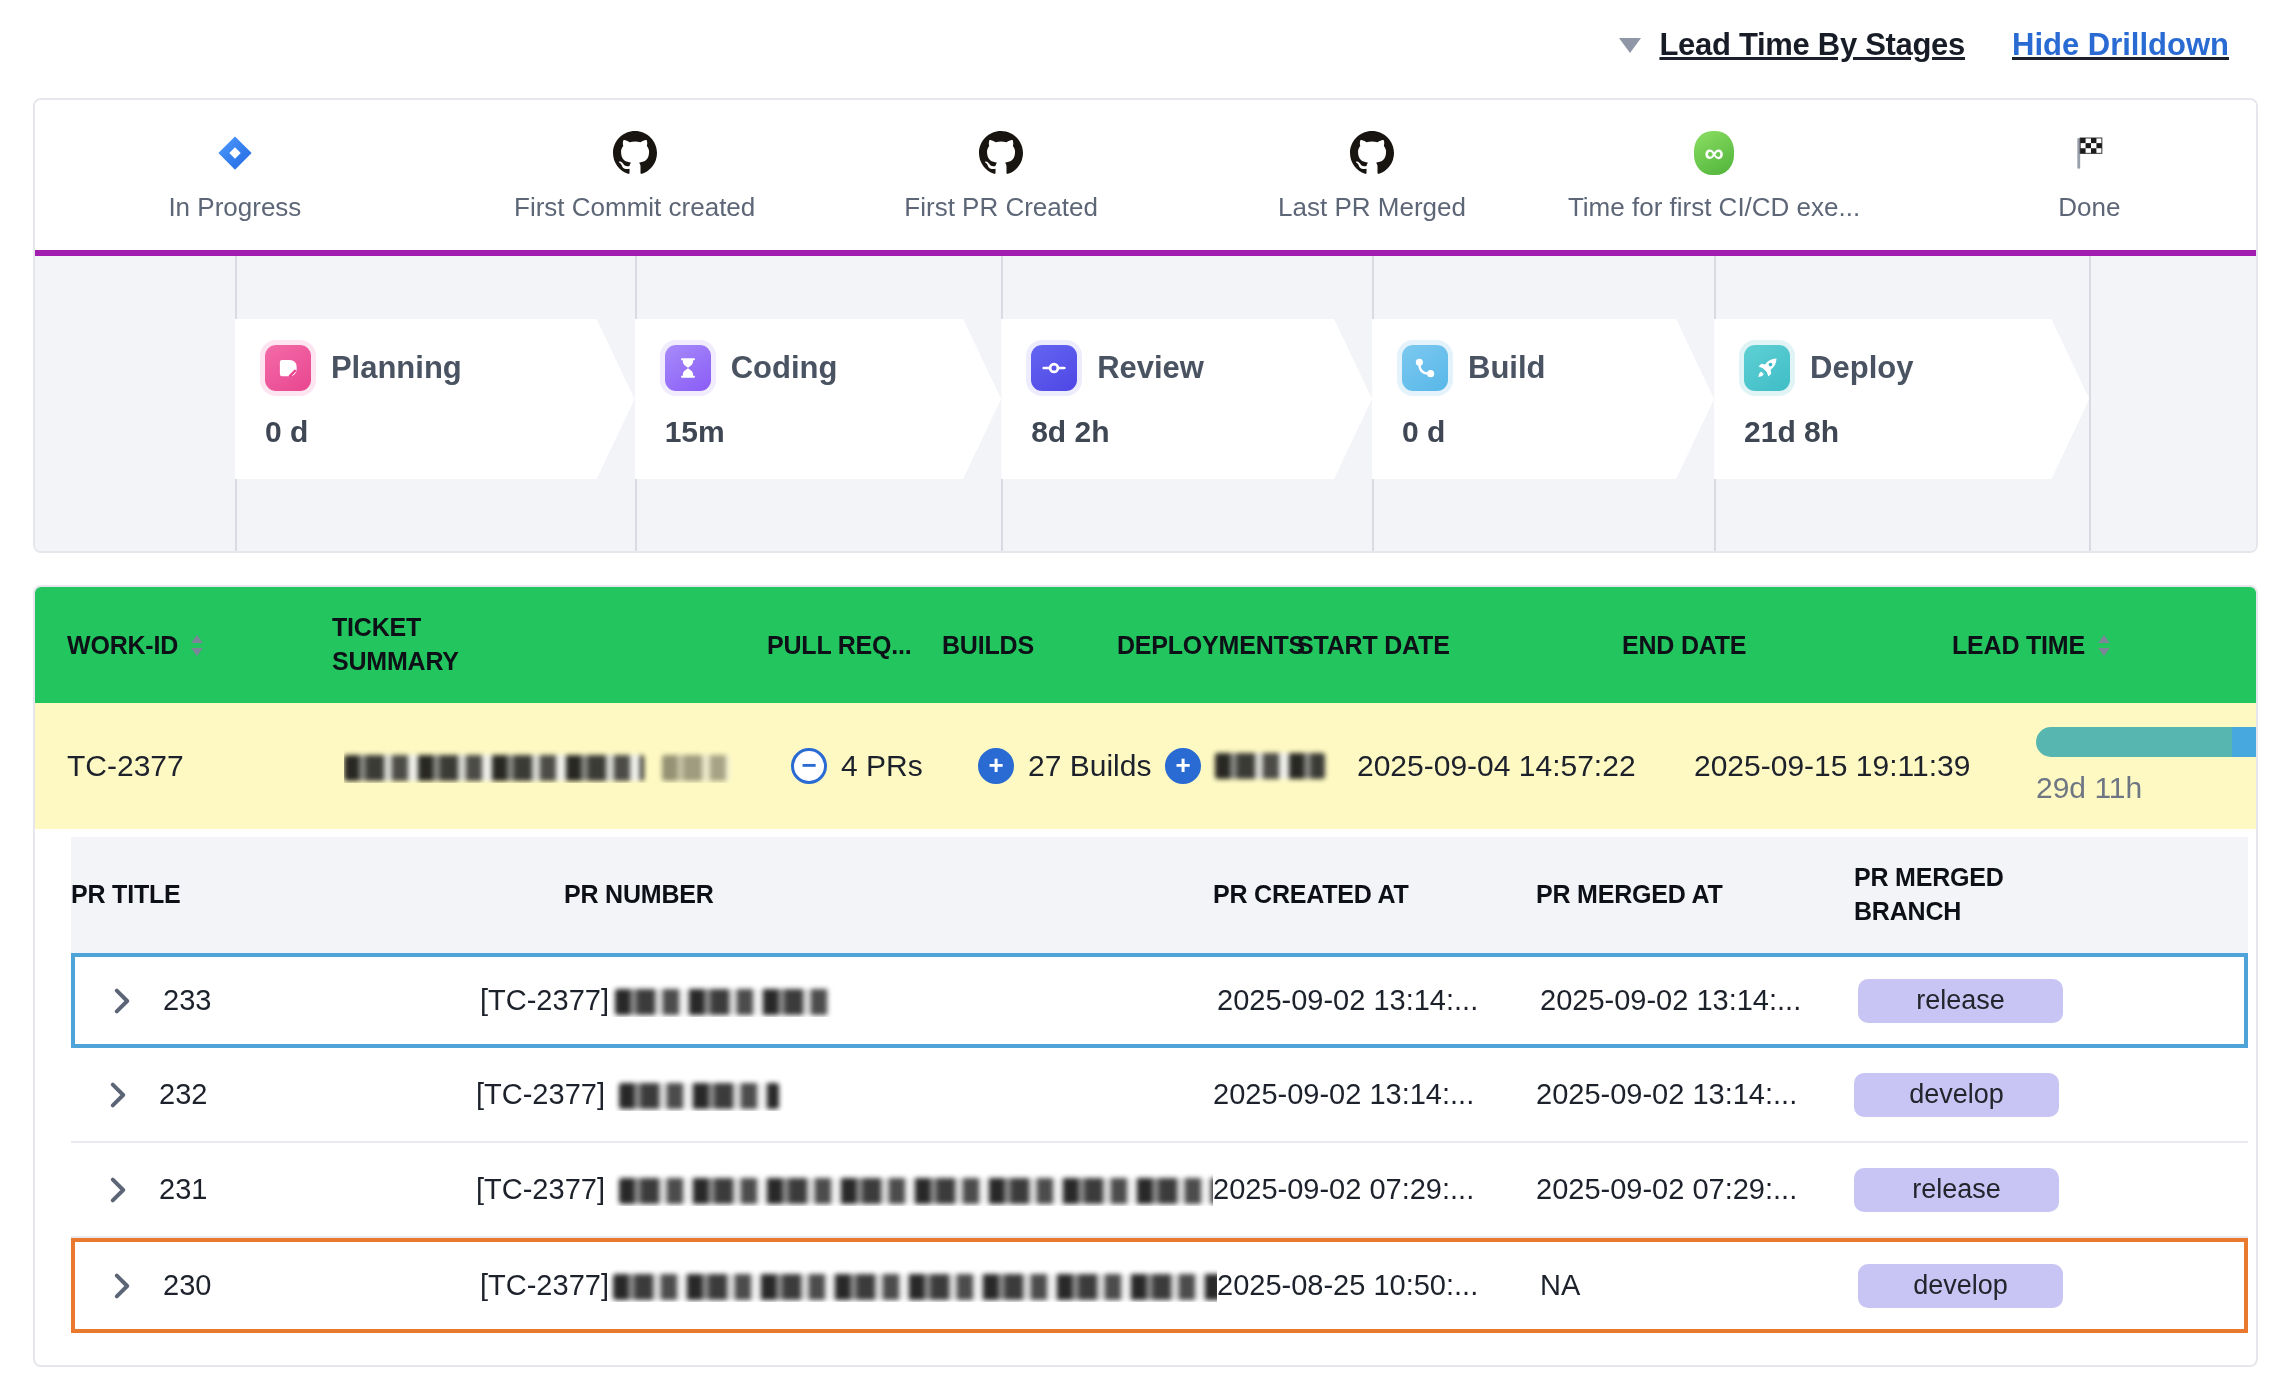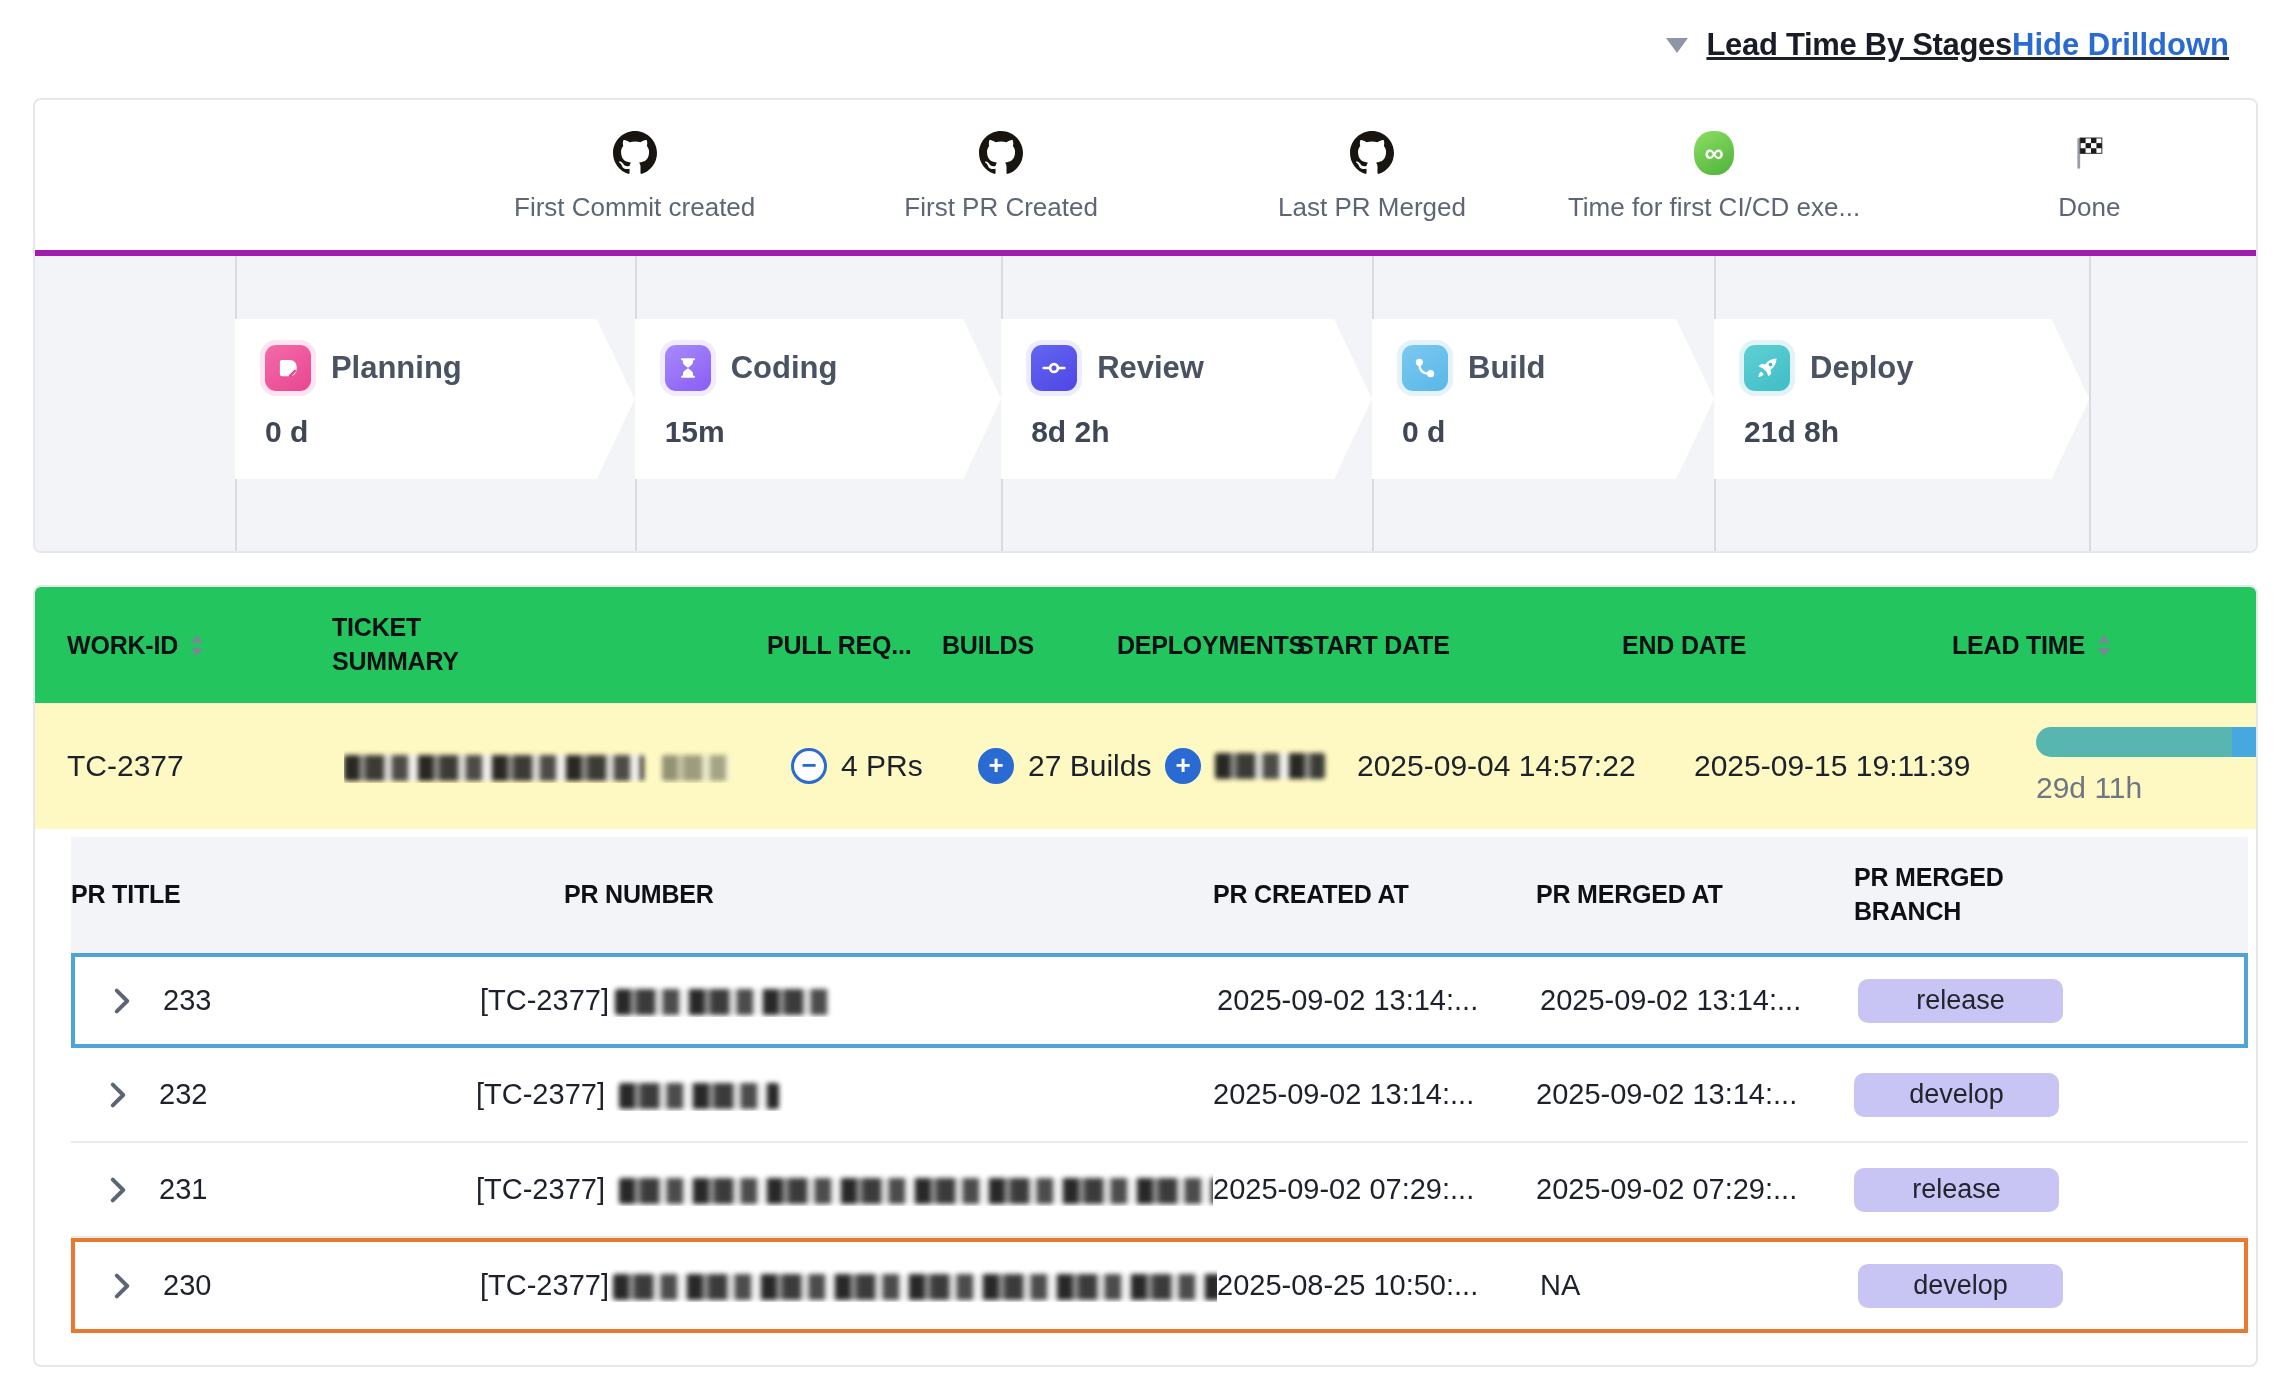--- a/index.html
+++ b/index.html
@@ -6,21 +6,21 @@
   .screen{position:relative;width:2291px;height:1376px;background:#fff;overflow:hidden;
           font-family:"Liberation Sans","DejaVu Sans",sans-serif;color:#1c212b;}
 
   
   .page-header{display:flex;justify-content:flex-end;align-items:center;
                padding:18px 62px 0 36px;height:54px;text-decoration:underline;}
   .title-group{display:flex;align-items:center;gap:18px;}
   .collapse-tri{width:0;height:0;border-left:11px solid transparent;border-right:11px solid transparent;
                 border-top:15px solid #8f96a6;cursor:pointer;}
   .page-title{font-size:31px;font-weight:700;color:#171c26;letter-spacing:-.3px;}
-  .hide-link{font-size:31px;font-weight:700;color:#2a6bd3;cursor:pointer;text-decoration:none;}
+  .hide-link{font-size:31px;font-weight:700;color:#2a6bd3;cursor:pointer;text-decoration:none;margin-left:47px;}
 
   
   .stages-panel{margin:26px 33px 0;height:455px;border:2px solid #e6e7ec;border-radius:8px;
                 overflow:hidden;box-sizing:border-box;}
   .milestones{position:relative;height:150px;background:#fff;}
   .milestone{position:absolute;top:22px;transform:translateX(-50%);display:flex;flex-direction:column;
              align-items:center;width:420px;}
   .milestone .icon-slot{height:62px;display:flex;align-items:center;justify-content:center;}
   .milestone .ms-label{margin-top:8px;font-size:26px;font-weight:500;color:#5d6677;white-space:nowrap;}
   .cicd-badge{width:40px;height:44px;background:linear-gradient(150deg,#8cdf63,#4fb23a);
@@ -96,20 +96,34 @@
     <div class="title-group">
       <span class="collapse-tri"></span>
       <span class="page-title">Lead Time By Stages</span>
     </div>
     <a class="hide-link">Hide Drilldown</a>
   </div>
 
   <section class="stages-panel">
     <div class="milestones">
 
+      <div class="milestone" style="left:9.0%">
+        <span class="icon-slot">
+          <svg width="38" height="38" viewBox="0 0 32 32">
+            <defs>
+                <linearGradient id="jg" x1="0" y1="0" x2="1" y2="1">
+              <stop offset="0" stop-color="#4f9cff"></stop>
+                  <stop offset="1" stop-color="#2066e0"></stop>
+                </linearGradient>
+              </defs>
+            <path fill="url(#jg)" fill-rule="evenodd" d="M16 2 2 16l14 14 14-14L16 2zm0 9.2 4.8 4.8-4.8 4.8-4.8-4.8 4.8-4.8z"></path>
+          </svg>
+        </span>
+        <span class="ms-label">In Progress</span>
+      </div>
 
       <div class="milestone" style="left:27.0%">
         <span class="icon-slot">
           <svg width="44" height="44" viewBox="0 0 16 16">
             <path fill="#181410" fill-rule="evenodd" d="M8 0C3.58 0 0 3.58 0 8c0 3.54 2.29 6.53 5.47 7.59.4.07.55-.17.55-.38 0-.19-.01-.82-.01-1.49-2.01.37-2.53-.49-2.69-.94-.09-.23-.48-.94-.82-1.13-.28-.15-.68-.52-.01-.53.63-.01 1.08.58 1.23.82.72 1.21 1.87.87 2.33.66.07-.52.28-.87.51-1.07-1.78-.2-3.64-.89-3.64-3.95 0-.87.31-1.59.82-2.15-.08-.2-.36-1.02.08-2.12 0 0 .67-.21 2.2.82.64-.18 1.32-.27 2-.27s1.36.09 2 .27c1.53-1.04 2.2-.82 2.2-.82.44 1.1.16 1.92.08 2.12.51.56.82 1.27.82 2.15 0 3.07-1.87 3.75-3.65 3.95.29.25.54.73.54 1.48 0 1.07-.01 1.93-.01 2.2 0 .21.15.46.55.38A8.01 8.01 0 0 0 16 8c0-4.42-3.58-8-8-8z"></path>
           </svg>
         </span>
         <span class="ms-label">First Commit created</span>
       </div>
 

